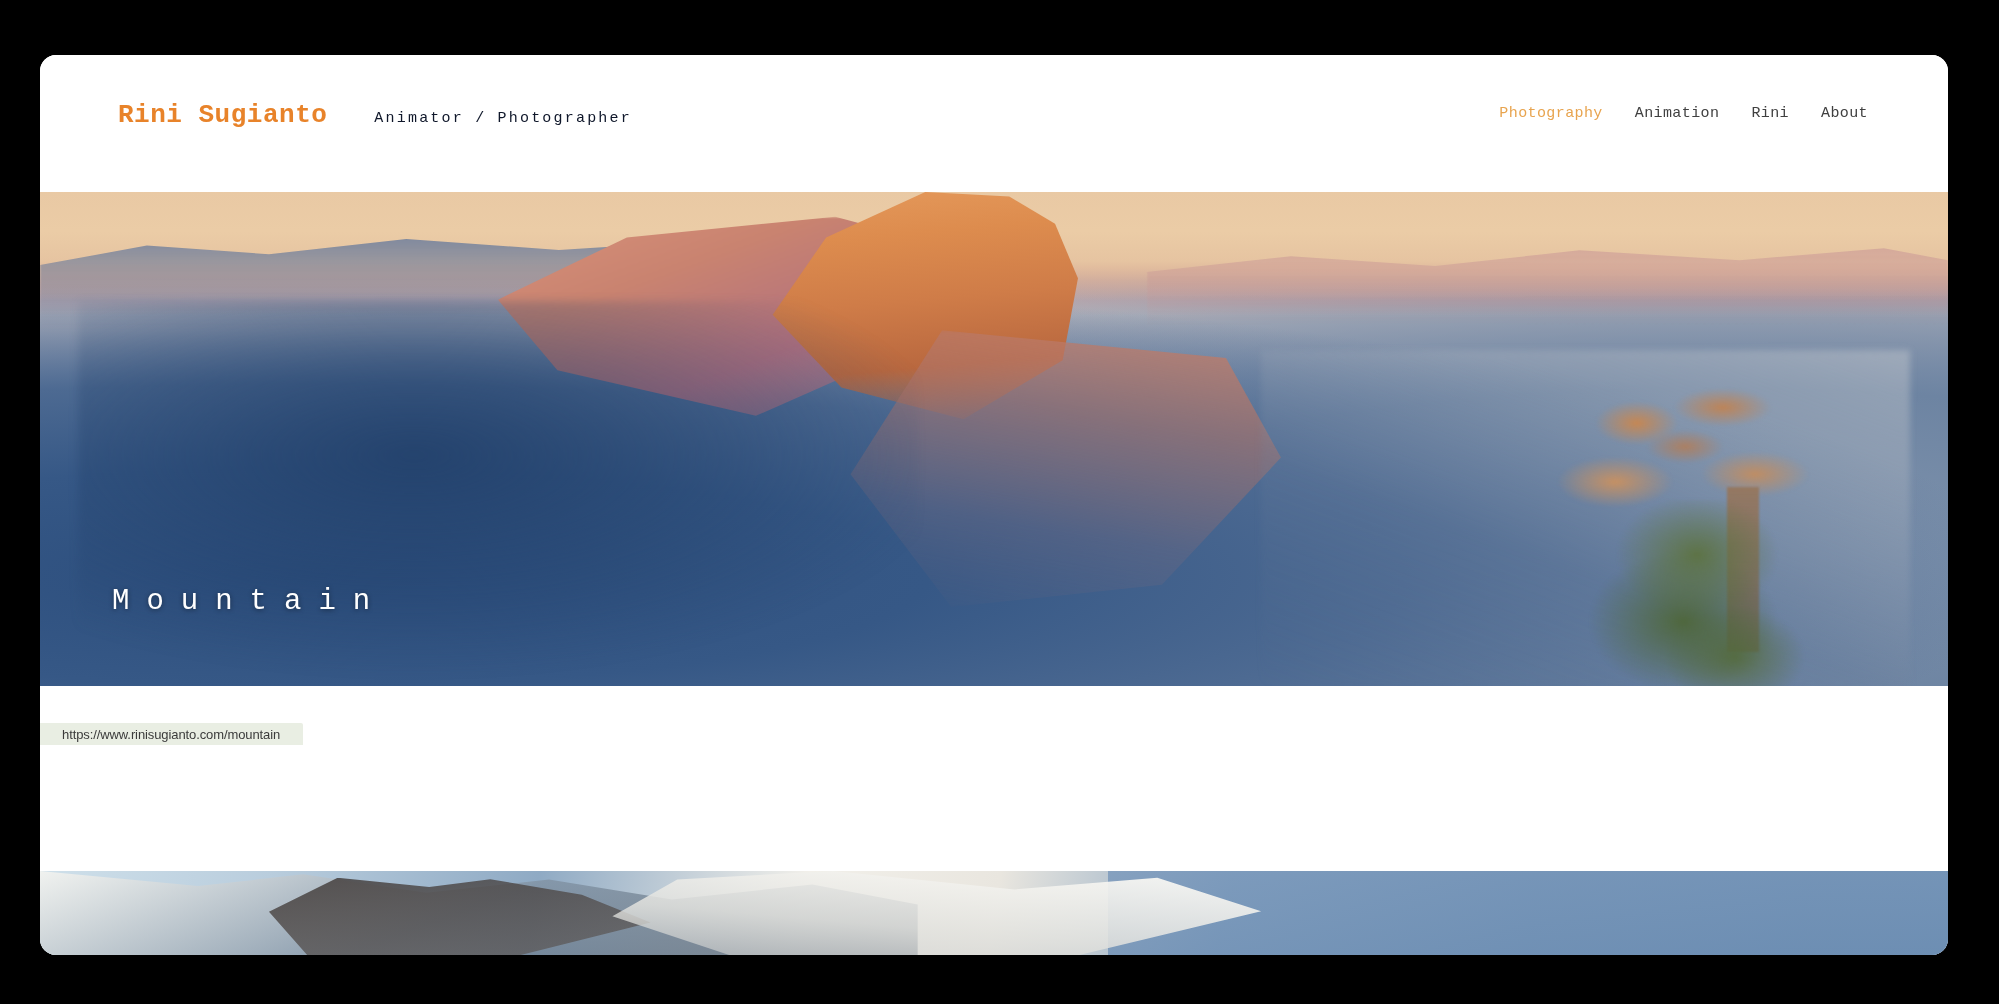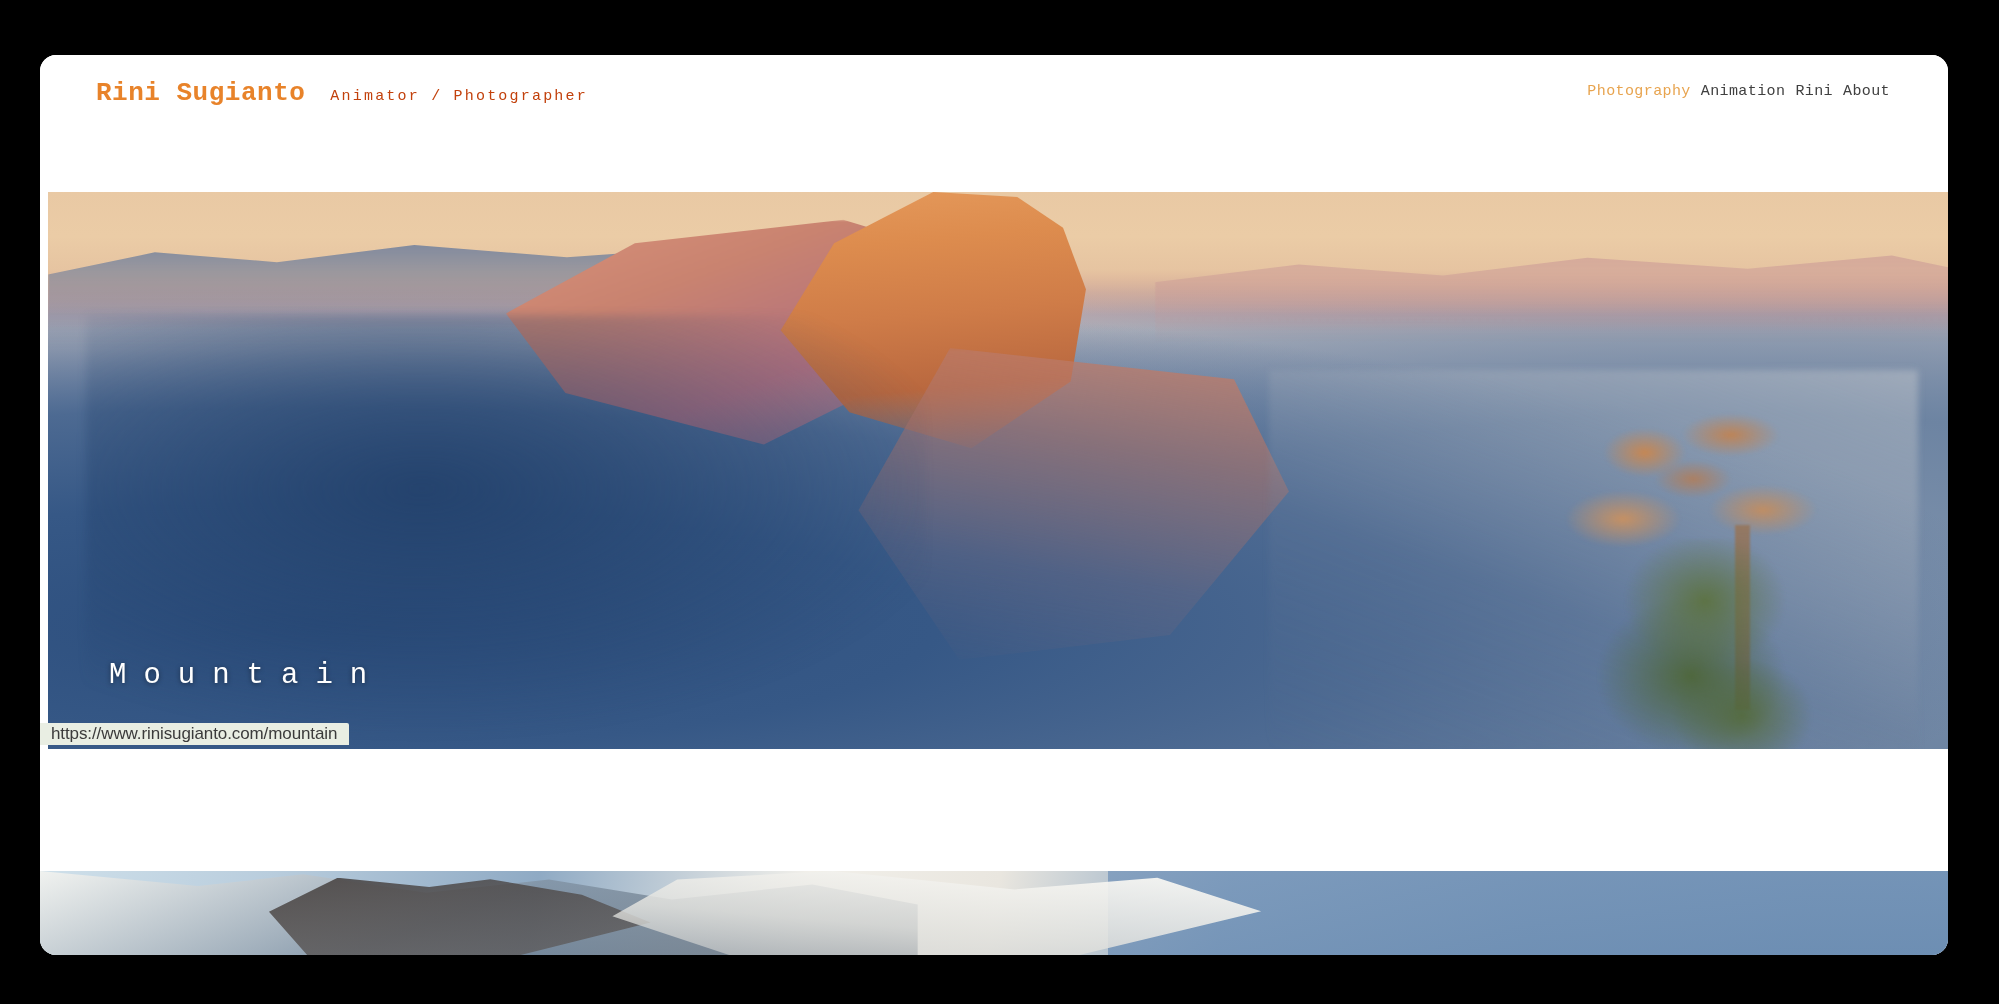--- a/index.html
+++ b/index.html
@@ -1,15 +1,15 @@
 <!DOCTYPE html>
 <html><head>
 <meta charset="utf-8">
 <style>
-  * { box-sizing: border-box; margin: 0; padding: 5px; }
+  * { box-sizing: border-box; margin: 0; padding: 16px; }
 
   html, body {
     width: 1999px;
     height: 1004px;
     background: #000000;
     overflow: hidden;
     font-family: "Liberation Mono", "DejaVu Sans Mono", monospace;
   }
 
   
@@ -45,21 +45,21 @@
     font-family: "Liberation Mono", "DejaVu Sans Mono", monospace;
     font-size: 26px;
     font-weight: 700;
     color: #e8832a;
     letter-spacing: 0.5px;
     white-space: nowrap;
   }
   .brand-tagline {
     font-family: "Liberation Mono", "DejaVu Sans Mono", monospace;
     font-size: 15px;
-    color: #c2410c;
+    color: #0f172a;
     letter-spacing: 2.2px;
     white-space: nowrap;
     text-align: center;
   }
 
   .main-nav {
     position: absolute;
     right: 48px;
     top: 18px;
     display: flex;
@@ -75,24 +75,23 @@
     cursor: pointer;
   }
   .nav-link.is-active { color: #e8a44f; }
 
   
   .hero-figure {
     position: absolute;
     left: 0;
     top: 137px;
     width: 100%;
-    height: 557px;
+    height: 494px;
     overflow: hidden;
     cursor: pointer;
-    margin-left: 8px;
   }
   .hero-photo {
     position: absolute;
     inset: 0;
     
     background:
       linear-gradient(180deg,
         #e9c9a4 0%,
         #ebcca6 8%,
         #e6c4a1 14%,
@@ -308,21 +307,21 @@
     height: 22px;
     padding: 0 7px 0 6px;
     display: flex;
     align-items: center;
     background: #e9eee3;
     border-top-right-radius: 2px;
     z-index: 40;
   }
   .status-url {
     font-family: "Liberation Sans", sans-serif;
-    font-size: 17px;
+    font-size: 13px;
     color: #3b3b3b;
     white-space: nowrap;
     letter-spacing: -0.1px;
   }
 </style>
 </head>
 <body>
 
 <div class="page">
 

